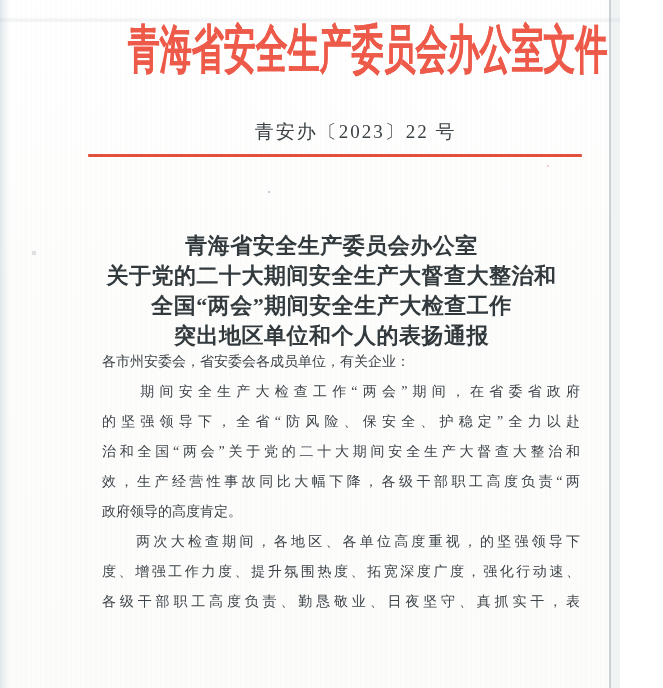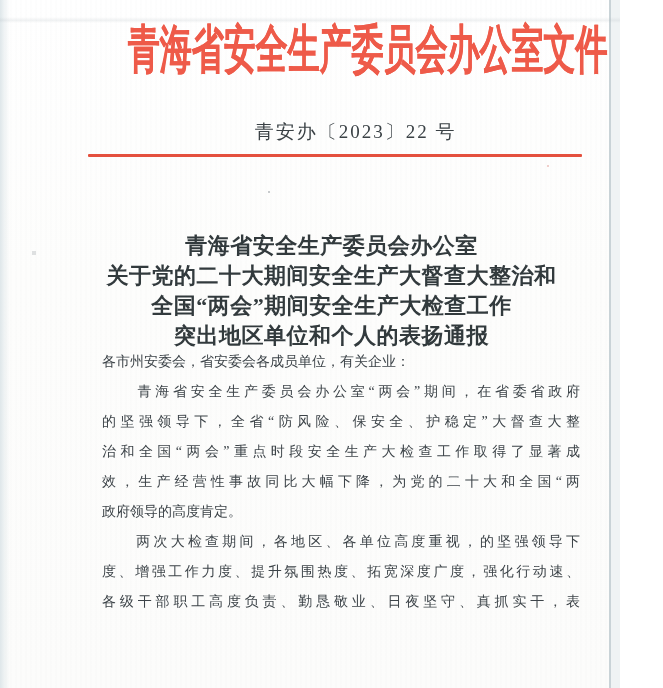--- a/index.html
+++ b/index.html
@@ -117,23 +117,23 @@
 
   <div class="title-block">
     <div class="title-line">青海省安全生产委员会办公室</div>
     <div class="title-line">关于党的二十大期间安全生产大督查大整治和</div>
     <div class="title-line">全国“两会”期间安全生产大检查工作</div>
     <div class="title-line">突出地区单位和个人的表扬通报</div>
   </div>
 
   <div class="body-text">
     <div class="line pline">各市州安委会，省安委会各成员单位，有关企业：</div>
-    <div class="line jline">　　青海省安全生产委员会办公室“两会”期间，在省委省政府</div>
-    <div class="line jline">的坚强领导下，全省“防风险、保安全、护稳定”大督查大整</div>
-    <div class="line jline">治和全国“两会”重点时段安全生产大检查工作取得了显著成</div>
-    <div class="line jline">效，生产经营性事故同比大幅下降，为党的二十大和全国“两</div>
+    <div class="line jline">　　期间安全生产大检查工作“两会”期间，在省委省政府</div>
+    <div class="line jline">的坚强领导下，全省“防风险、保安全、护稳定”全力以赴</div>
+    <div class="line jline">治和全国“两会”关于党的二十大期间安全生产大督查大整治和</div>
+    <div class="line jline">效，生产经营性事故同比大幅下降，各级干部职工高度负责“两</div>
     <div class="line pline">政府领导的高度肯定。</div>
     <div class="line jline">　　两次大检查期间，各地区、各单位高度重视，的坚强领导下</div>
     <div class="line jline">度、增强工作力度、提升氛围热度、拓宽深度广度，强化行动速、</div>
     <div class="line jline">各级干部职工高度负责、勤恳敬业、日夜坚守、真抓实干，表</div>
   </div>
 
 </div>
 
 </body></html>

